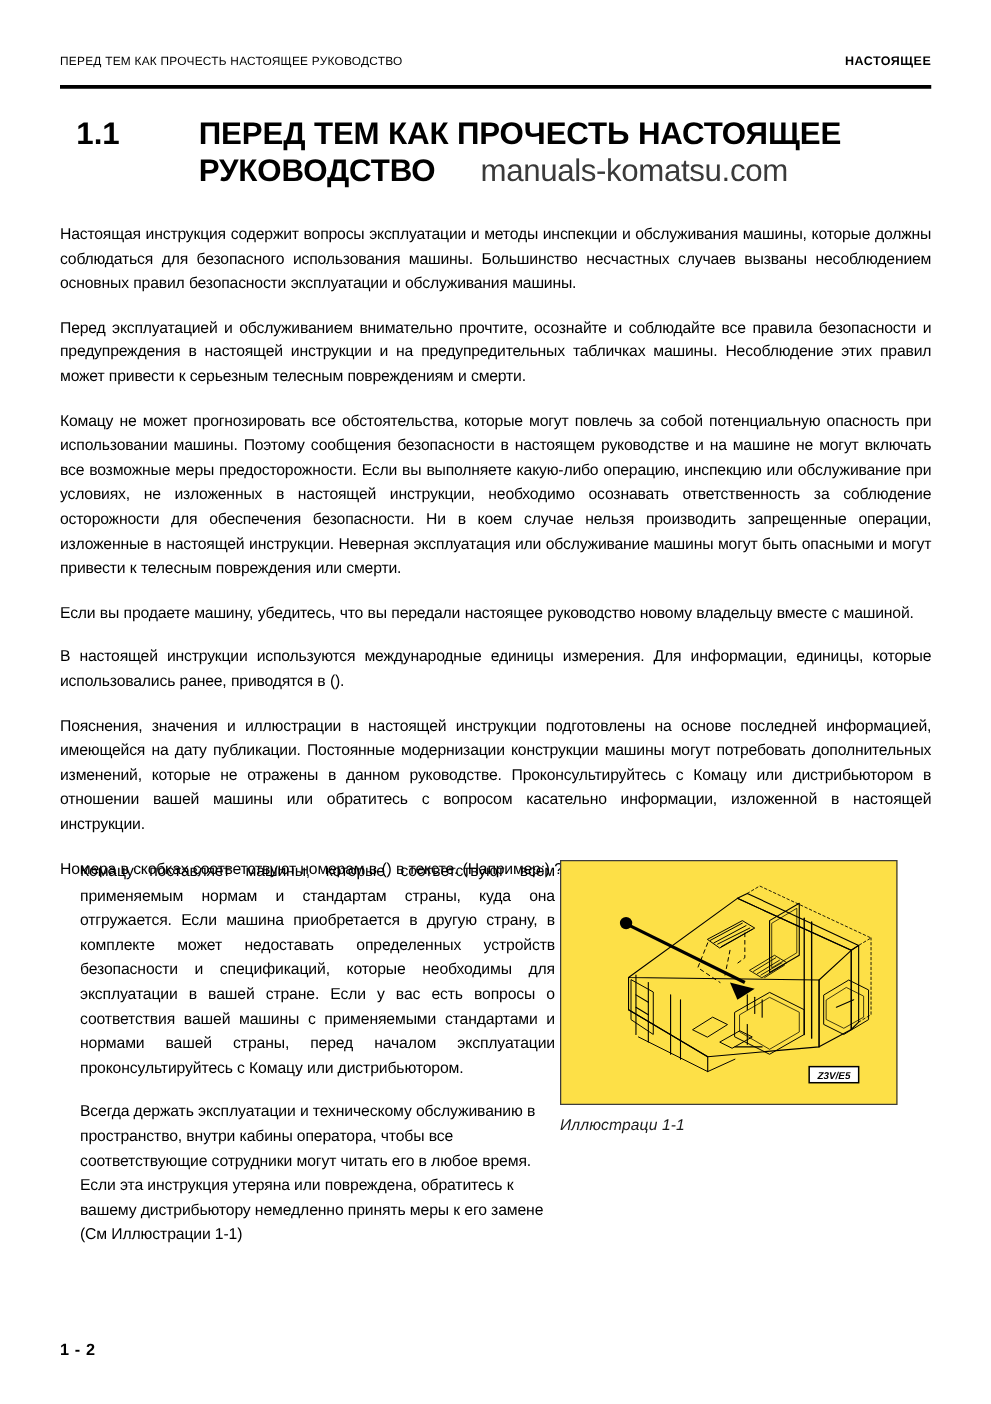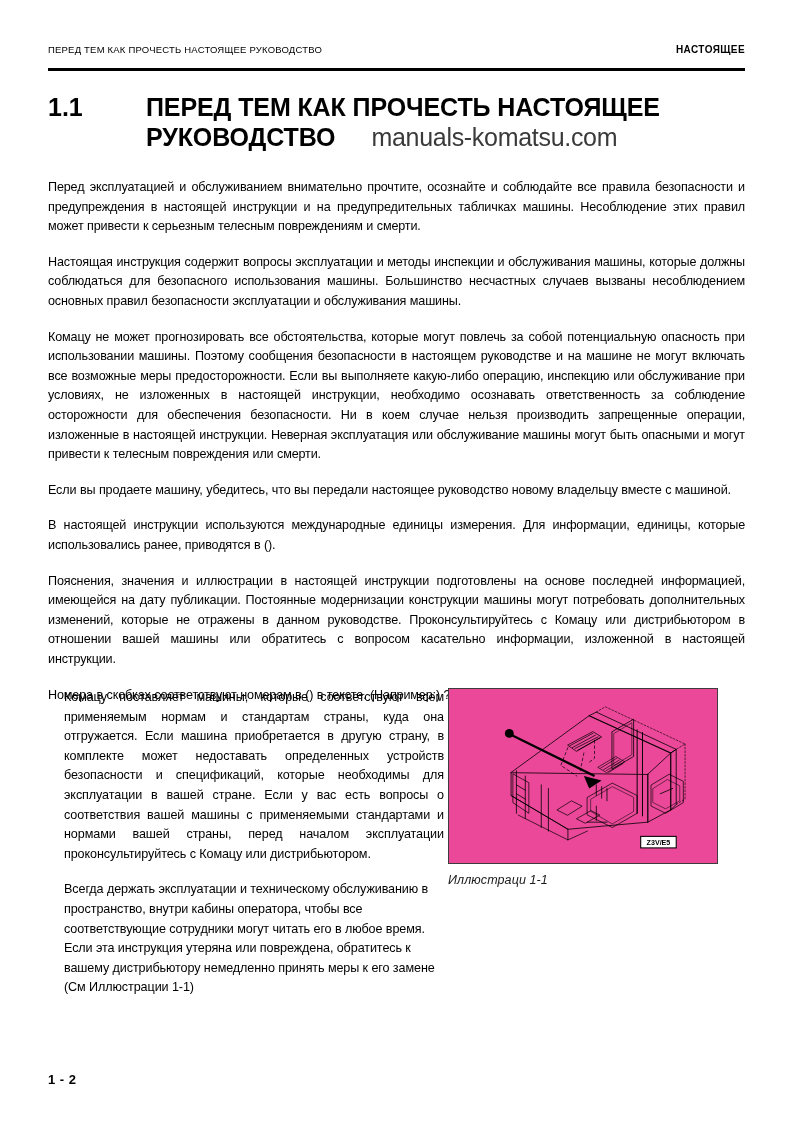--- a/index.html
+++ b/index.html
@@ -48,21 +48,21 @@
     left: 48px;
     top: 68px;
     width: 697px;
     height: 3px;
     background: #000000;
   }
 
   
   .title-block {
     position: absolute;
-    left: 48px;
+    left: 61px;
     top: 92px;
     width: 700px;
   }
   .title-row {
     display: flex;
     align-items: flex-start;
   }
   .title-num {
     font-size: 25px;
     font-weight: bold;
@@ -147,26 +147,27 @@
 
   
   .figure {
     position: absolute;
     left: 400px;
     top: 0px;
     width: 272px;
   }
   .figure-box {
     width: 270px;
-    height: 176px;
+    height: 196px;
     border: 1px solid #3d3d3d;
-    background: #ec4899;
+    background: #fde047;
     position: relative;
     box-sizing: border-box;
     overflow: hidden;
+    font-style: italic;
   }
   .figure-box svg {
     display: block;
     width: 100%;
     height: 100%;
   }
   .figure-caption {
     margin-top: 9px;
     font-size: 12.5px;
     font-style: italic;
@@ -201,22 +202,22 @@
       <span class="title-text">ПЕРЕД ТЕМ КАК ПРОЧЕСТЬ НАСТОЯЩЕЕ</span>
     </div>
     <div class="title-row title-line2">
       <span class="title-num"></span>
       <span class="title-text">РУКОВОДСТВО</span>
       <span class="watermark">manuals-komatsu.com</span>
     </div>
   </div>
 
   <div class="body-col">
+    <p class="para">Настоящая инструкция содержит вопросы эксплуатации и методы инспекции и обслуживания машины, которые должны соблюдаться для безопасного использования машины. Большинство несчастных случаев вызваны несоблюдением основных правил безопасности эксплуатации и обслуживания машины.</p>
     <p class="para">Перед эксплуатацией и обслуживанием внимательно прочтите, осознайте и соблюдайте все правила безопасности и предупреждения в настоящей инструкции и на предупредительных табличках машины. Несоблюдение этих правил может привести к серьезным телесным повреждениям и смерти.</p>
-    <p class="para">Настоящая инструкция содержит вопросы эксплуатации и методы инспекции и обслуживания машины, которые должны соблюдаться для безопасного использования машины. Большинство несчастных случаев вызваны несоблюдением основных правил безопасности эксплуатации и обслуживания машины.</p>
     <p class="para">Комацу не может прогнозировать все обстоятельства, которые могут повлечь за собой потенциальную опасность при использовании машины. Поэтому сообщения безопасности в настоящем руководстве и на машине не могут включать все возможные меры предосторожности. Если вы выполняете какую-либо операцию, инспекцию или обслуживание при условиях, не изложенных в настоящей инструкции, необходимо осознавать ответственность за соблюдение осторожности для обеспечения безопасности.  Ни в коем случае нельзя производить запрещенные операции, изложенные в настоящей инструкции. Неверная эксплуатация или обслуживание машины могут быть опасными и могут привести к телесным повреждения или смерти.</p>
     <p class="para">Если вы продаете машину, убедитесь, что вы передали настоящее руководство новому владельцу вместе с машиной.</p>
     <p class="para">В настоящей инструкции используются международные единицы измерения. Для информации, единицы, которые использовались ранее, приводятся в ().</p>
     <p class="para loose">Пояснения, значения и иллюстрации в настоящей инструкции подготовлены на основе последней информацией, имеющейся на дату публикации. Постоянные модернизации конструкции машины могут потребовать дополнительных изменений, которые не отражены в данном руководстве. Проконсультируйтесь с Комацу или дистрибьютором в отношении вашей машины или обратитесь с вопросом касательно информации, изложенной в настоящей инструкции.</p>
     <p class="para nojust"><span>Номера в скобках соответствуют номерам в () в тексте. (Например:) ? &gt; (</span><span class="serif-num">1</span><span>))</span></p>
   </div>
 
   <div class="lower">
 
     <div class="lower-text">

